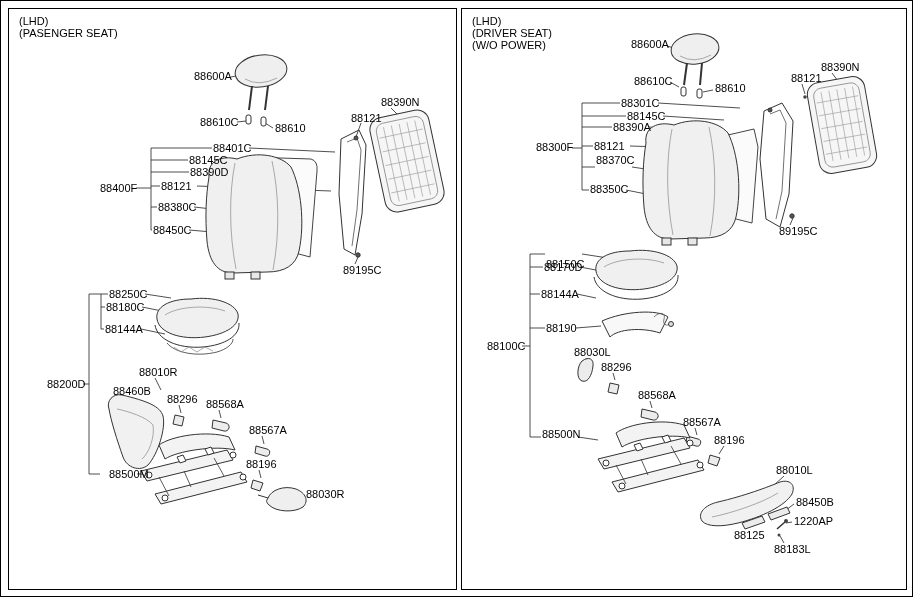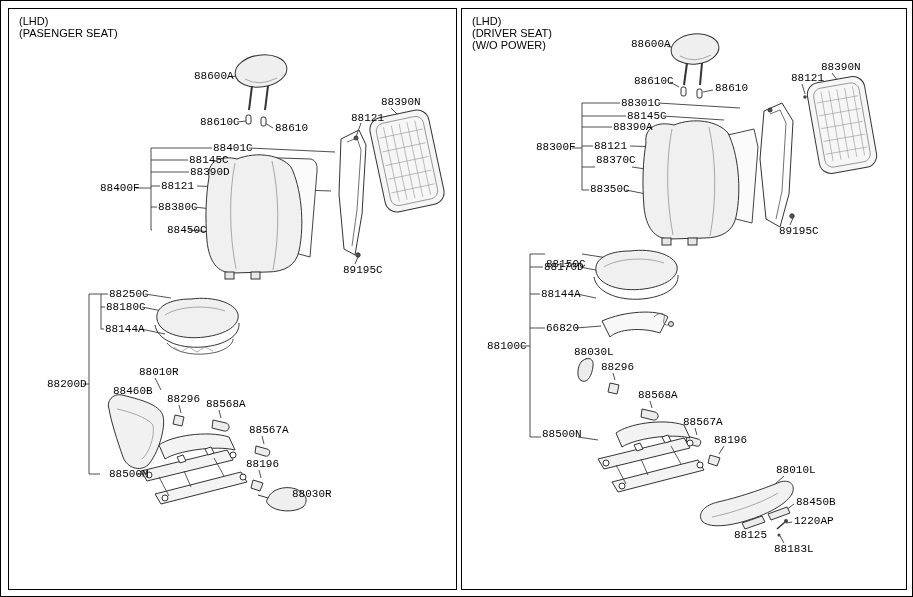--- a/index.html
+++ b/index.html
@@ -1,21 +1,21 @@
 <!DOCTYPE html>
 <html><head>
 <meta charset="utf-8">
 <style>
   html,body{margin:0;padding:0;background:#fff;}
   .canvas{position:relative;width:913px;height:597px;background:#fff;border:1px solid #000;box-sizing:border-box;font-family:"Liberation Sans",sans-serif;overflow:hidden;}
   .panel{position:absolute;top:7px;height:582px;border:1px solid #000;background:#fff;box-sizing:border-box;}
   #panel-left{left:7px;width:449px;}
   #panel-right{left:460px;width:446px;}
   .panel svg{position:absolute;left:0;top:0;}
-  .lbl{position:absolute;font-size:11px;line-height:1;color:#000;white-space:nowrap;font-family:Liberation Mono, monospace;}
+  .lbl{position:absolute;font-size:11px;line-height:1;color:#000;white-space:nowrap;}
   .hdr{position:absolute;font-size:11px;line-height:1.15;color:#000;white-space:nowrap;}
 </style>
 </head>
 <body>
 
 <div class="canvas">
 
   <div class="panel" id="panel-left">
     <svg width="447" height="580">
 
@@ -129,34 +129,34 @@
     <span class="lbl" style="left:191px;top:108px">88610C</span>
     <span class="lbl" style="left:266px;top:114px">88610</span>
     <span class="lbl" style="left:342px;top:104px">88121</span>
     <span class="lbl" style="left:372px;top:88px">88390N</span>
     <span class="lbl" style="left:204px;top:134px">88401C</span>
     <span class="lbl" style="left:180px;top:146px">88145C</span>
     <span class="lbl" style="left:181px;top:158px">88390D</span>
     <span class="lbl" style="left:152px;top:172px">88121</span>
     <span class="lbl" style="left:91px;top:174px">88400F</span>
     <span class="lbl" style="left:149px;top:193px">88380C</span>
-    <span class="lbl" style="left:158px;top:216px">88450C</span>
+    <span class="lbl" style="left:144px;top:216px">88450C</span>
     <span class="lbl" style="left:334px;top:256px">89195C</span>
     <span class="lbl" style="left:100px;top:280px">88250C</span>
     <span class="lbl" style="left:97px;top:293px">88180C</span>
     <span class="lbl" style="left:96px;top:315px">88144A</span>
     <span class="lbl" style="left:38px;top:370px">88200D</span>
     <span class="lbl" style="left:130px;top:358px">88010R</span>
     <span class="lbl" style="left:104px;top:377px">88460B</span>
     <span class="lbl" style="left:158px;top:385px">88296</span>
     <span class="lbl" style="left:197px;top:390px">88568A</span>
     <span class="lbl" style="left:240px;top:416px">88567A</span>
     <span class="lbl" style="left:237px;top:450px">88196</span>
     <span class="lbl" style="left:100px;top:460px">88500M</span>
-    <span class="lbl" style="left:283px;top:480px">88030R</span>
+    <span class="lbl" style="left:297px;top:480px">88030R</span>
   </div>
 
   <div class="panel" id="panel-right">
     <svg width="444" height="580">
 
       <g stroke="#222" stroke-width="0.8" fill="none">
         <path d="M205,37 L212,39"></path>
         <path d="M208,73 L217,78"></path>
         <path d="M251,81 L241,83"></path>
         <path d="M340,75 L343,85"></path>
@@ -287,21 +287,21 @@
     <span class="lbl" style="left:165px;top:102px">88145C</span>
     <span class="lbl" style="left:151px;top:113px">88390A</span>
     <span class="lbl" style="left:132px;top:132px">88121</span>
     <span class="lbl" style="left:74px;top:133px">88300F</span>
     <span class="lbl" style="left:134px;top:146px">88370C</span>
     <span class="lbl" style="left:128px;top:175px">88350C</span>
     <span class="lbl" style="left:317px;top:217px">89195C</span>
     <span class="lbl" style="left:84px;top:250px">88150C</span>
     <span class="lbl" style="left:82px;top:253px">88170D</span>
     <span class="lbl" style="left:79px;top:280px">88144A</span>
-    <span class="lbl" style="left:84px;top:314px">66820</span>
+    <span class="lbl" style="left:84px;top:314px">88190</span>
     <span class="lbl" style="left:25px;top:332px">88100C</span>
     <span class="lbl" style="left:112px;top:338px">88030L</span>
     <span class="lbl" style="left:139px;top:353px">88296</span>
     <span class="lbl" style="left:176px;top:381px">88568A</span>
     <span class="lbl" style="left:221px;top:408px">88567A</span>
     <span class="lbl" style="left:80px;top:420px">88500N</span>
     <span class="lbl" style="left:252px;top:426px">88196</span>
     <span class="lbl" style="left:314px;top:456px">88010L</span>
     <span class="lbl" style="left:334px;top:488px">88450B</span>
     <span class="lbl" style="left:332px;top:507px">1220AP</span>

